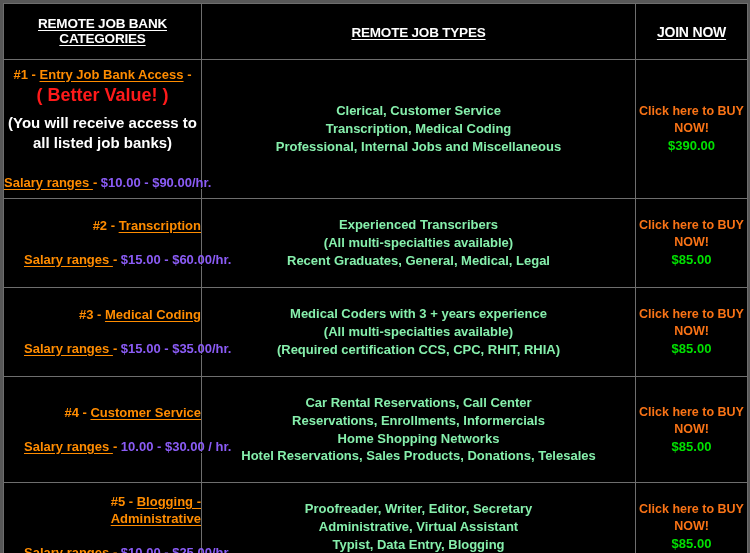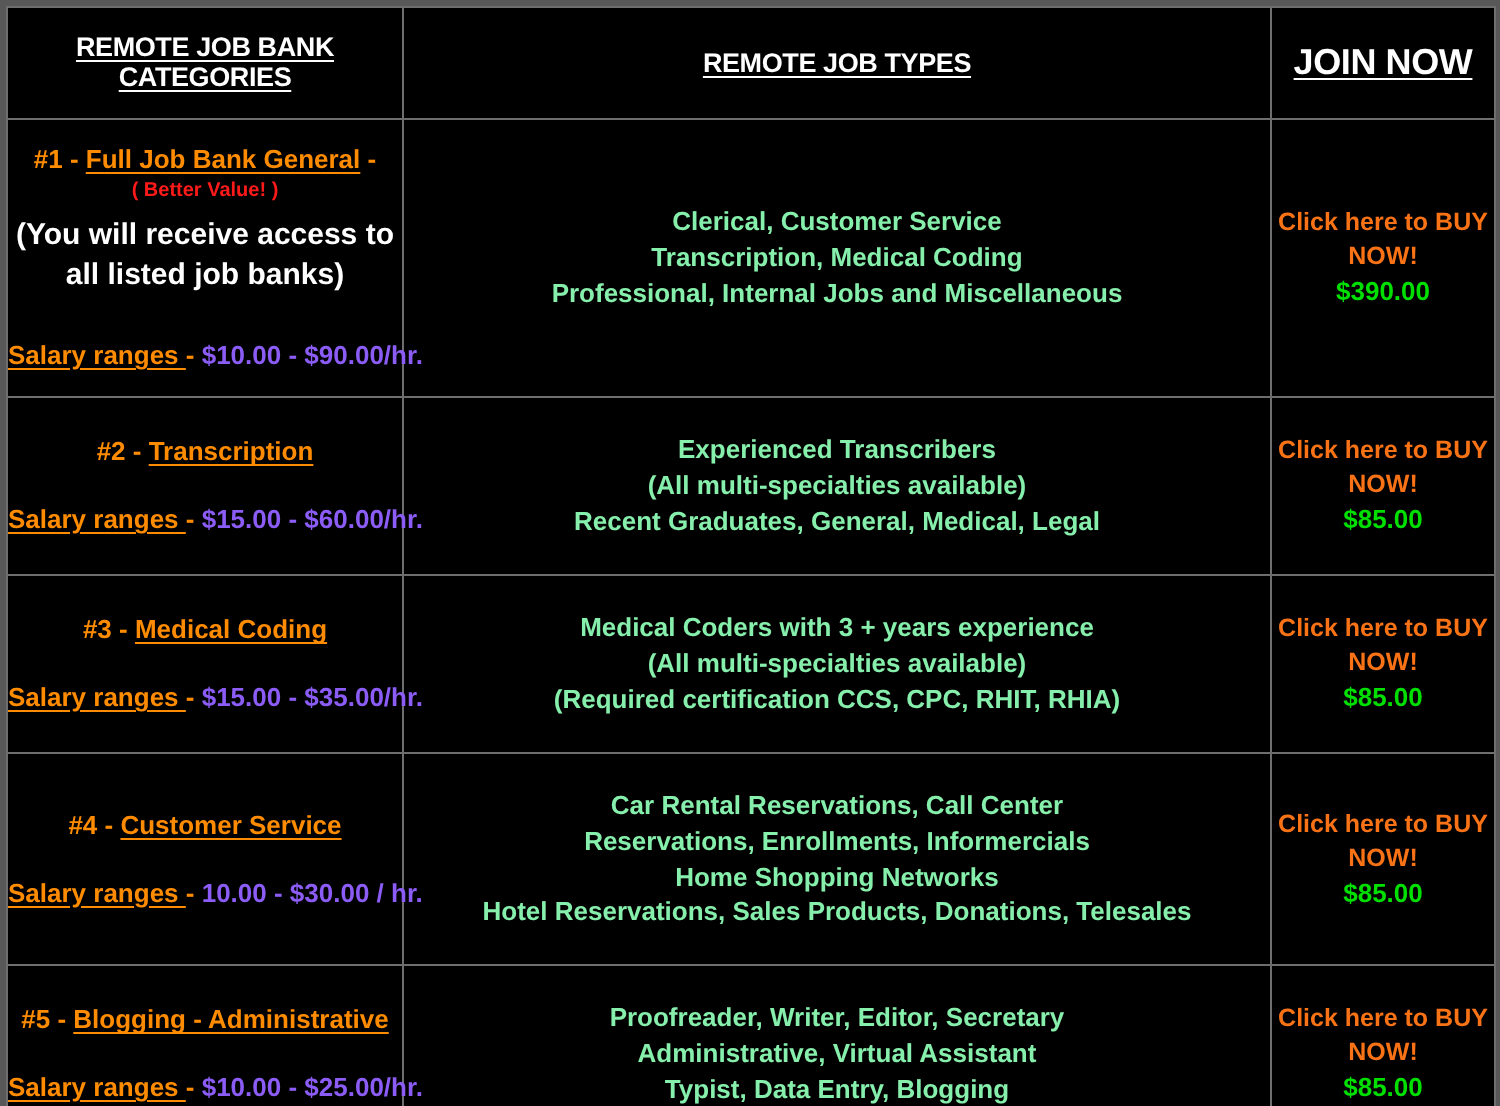--- a/index.html
+++ b/index.html
@@ -15,20 +15,21 @@
   }
   .page {
     width: 750px;
     height: 553px;
     background: #000000;
     position: relative;
     box-sizing: border-box;
     border-top: 3px solid #585858;
     border-left: 3px solid #585858;
     border-right: 3px solid #585858;
+    text-decoration: underline;
   }
   table.pricing {
     width: 744px;
     border-collapse: collapse;
     table-layout: fixed;
     background: #000000;
   }
   table.pricing col.c1 { width: 198px; }
   table.pricing col.c2 { width: 434px; }
   table.pricing col.c3 { width: 112px; }
@@ -48,51 +49,51 @@
   .hdr-text {
     color: #ffffff;
     font-weight: bold;
     font-size: 13.5px;
     letter-spacing: -0.2px;
     text-decoration: underline;
     text-underline-offset: 2px;
     display: inline-block;
   }
   .hdr-text.small {
-    font-size: 18px;
+    font-size: 14px;
   }
 
   
   .cat-cell {
     padding: 8px 4px 8px 4px;
     text-align: center;
   }
   .cat-cell.left-align {
-    text-align: center;
-    padding-left: 0;
+    text-align: right;
+    padding-left: 20px;
   }
   .cat-title {
     font-size: 13px;
     font-weight: bold;
     line-height: 1.35;
     color: #ff8c00;
     margin: 0;
   }
   .cat-title .num {
     color: #ff8c00;
     text-decoration: none;
   }
   .cat-title .lnk {
     color: #ff8c00;
     text-decoration: underline;
     text-underline-offset: 2px;
   }
   .better-value {
     color: #ff1a1a;
-    font-size: 10px;
+    font-size: 18px;
     font-weight: bold;
     margin: 0 0 0 0;
     line-height: 1.3;
   }
   .note {
     color: #ffffff;
     font-size: 15px;
     font-weight: bold;
     margin: 6px 0 0 0;
     line-height: 1.3;
@@ -170,21 +171,21 @@
         <th class="hdr-cell">
           <span class="hdr-text small">JOIN NOW</span>
         </th>
       </tr>
     </thead>
     <tbody>
 
       <tr>
         <td class="cat-cell" style="height:138px;">
           <p class="cat-title">
-            <span class="num">#1 - </span><a class="lnk">Full Job Bank General</a><span class="num"> -</span>
+            <span class="num">#1 - </span><a class="lnk">Entry Job Bank Access</a><span class="num"> -</span>
           </p>
           <p class="better-value">( Better Value! )</p>
           <p class="note">(You will receive access to all listed job banks)</p>
           <div class="spacer-lg"></div>
           <p class="salary">
             <a class="lbl">Salary ranges </a><span class="dash">- </span><span class="amt">$10.00 - $90.00/hr.</span>
           </p>
         </td>
         <td class="types-cell">
           <p class="type-line">Clerical, Customer Service</p>

